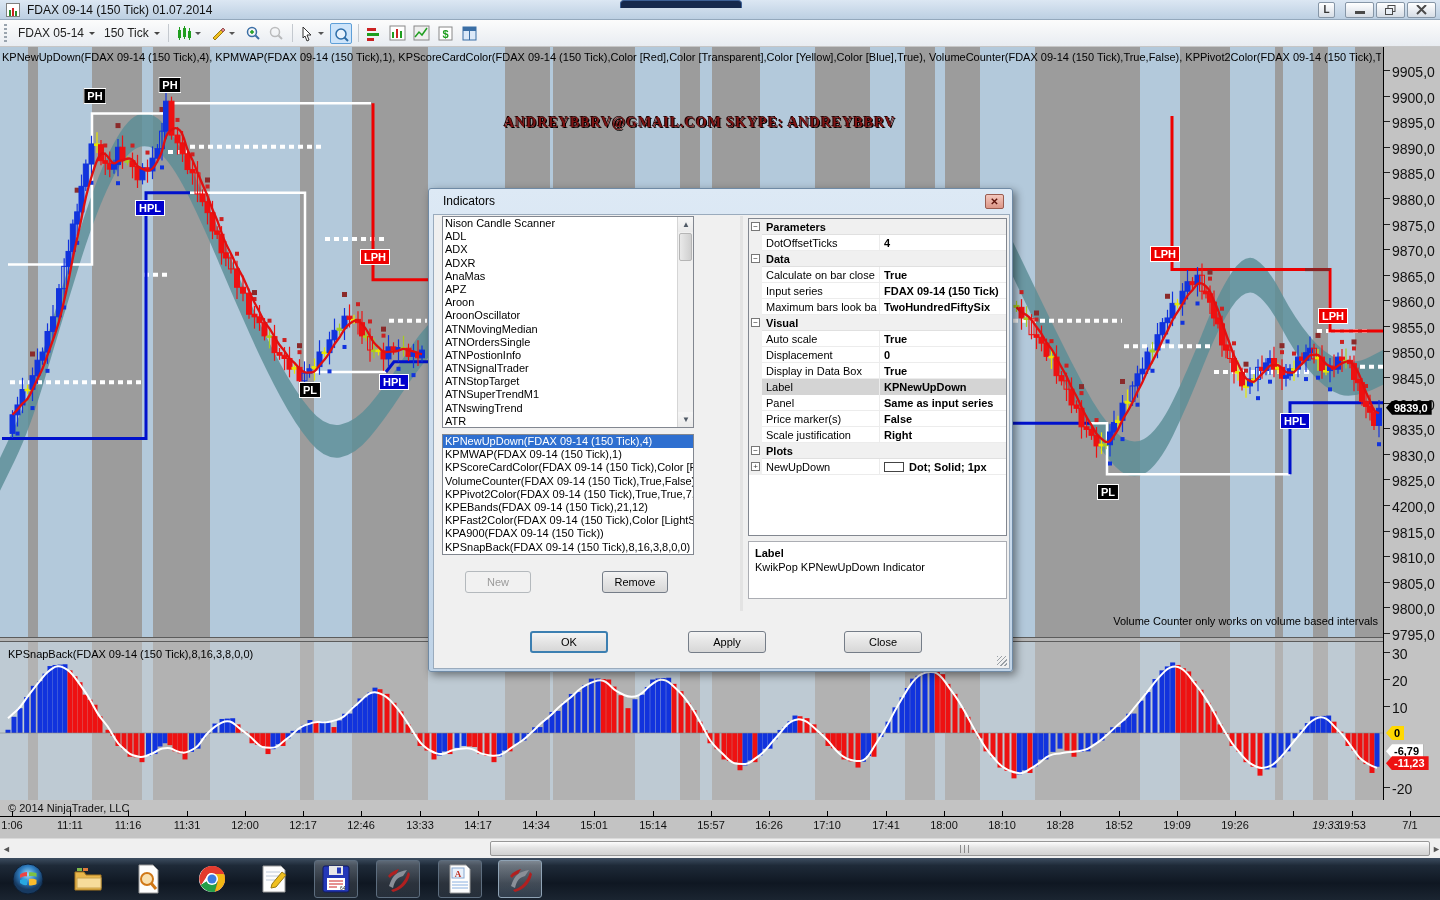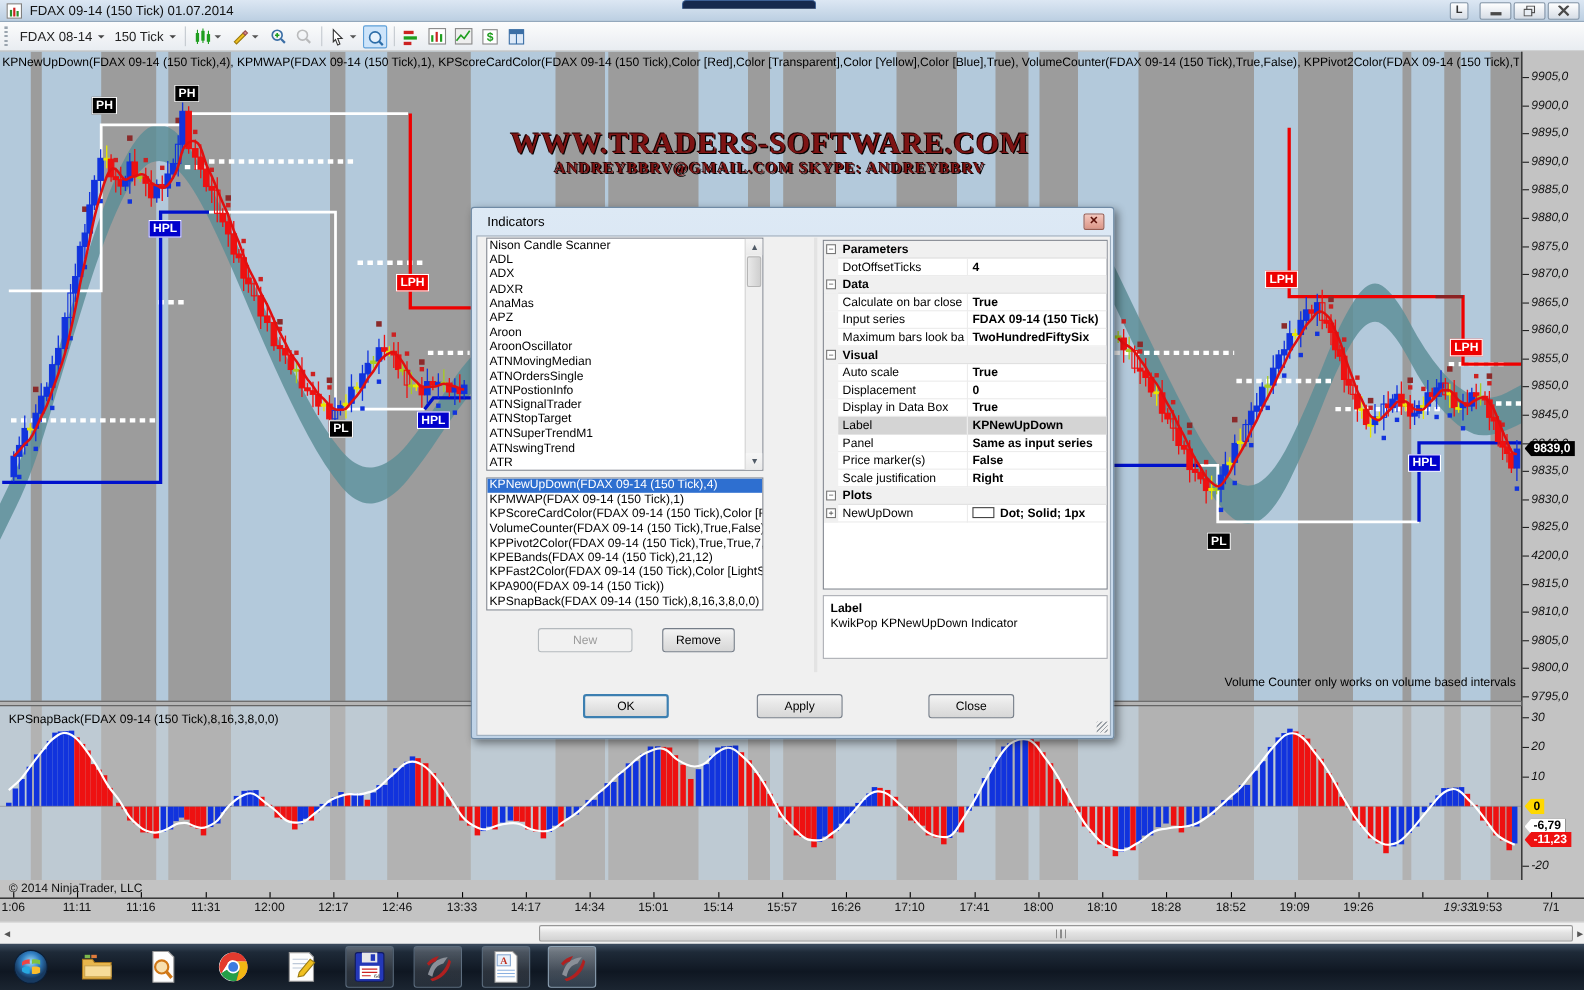--- a/index.html
+++ b/index.html
@@ -47,21 +47,21 @@
   #wm1{ font-size:27px; font-weight:bold; letter-spacing:1px; }
   #wm2{ font-size:14px; font-weight:bold; letter-spacing:1px; }
   #vol-note{ position:absolute; left:1000px; top:615px; width:378px; text-align:right; font-size:11px; color:#000; }
   #kpsnap-label{ position:absolute; left:8px; top:648px; font-size:11px; color:#000; }
   .chart-badge{ position:absolute; transform:translate(-50%,-50%); font-size:11px; font-weight:bold;
     color:#fff; padding:0 3px; line-height:14px; border:1px solid #fff; white-space:nowrap; }
 
   
   #price-axis{ position:absolute; left:1383px; top:47px; width:57px; height:769px; background:#c3c3c3; border-left:1px solid #000; }
   .ptick{ position:absolute; left:0; width:6px; height:1px; background:#222; }
-  .plabel{ position:absolute; left:8px; font-size:11px; color:#111; transform:translateY(-6px);font-style:italic; }
+  .plabel{ position:absolute; left:8px; font-size:14px; color:#111; transform:translateY(-6px); }
   .axis-badge{ position:absolute; left:2px; height:14px; font-size:11px; font-weight:bold; line-height:14px;
     padding:0 4px 0 8px; clip-path:polygon(0 50%, 6px 0, 100% 0, 100% 100%, 6px 100%); transform:translateY(-7px); }
 
   #splitter{ position:absolute; left:0; top:637px; width:1383px; height:5px; background:#b5b5b5; border-top:1px solid #5c5c5c; border-bottom:1px solid #5c5c5c; }
 
   
   #time-axis{ position:absolute; left:0; top:800px; width:1440px; height:38px; background:#c3c3c3; }
   #axis-line{ position:absolute; left:0; top:16px; width:1440px; height:1px; background:#000; }
   #copyright{ position:absolute; left:8px; top:2px; font-size:11px; color:#111; }
   .ttick{ position:absolute; top:11px; width:1px; height:5px; background:#000; }
@@ -87,21 +87,21 @@
   #list-available{ left:8px; top:1px; width:252px; height:212px; }
   #list-selected{ left:8px; top:219px; width:252px; height:121px; }
   .lb-item{ height:13.2px; line-height:13px; padding-left:2px; white-space:nowrap; color:#000; }
   .lb-item.sel{ background:#2e6fd0; color:#fff; }
   #lb-scroll{ position:absolute; right:0; top:0; width:16px; height:100%; background:#f0f0f0; border-left:1px solid #d5d5d5; }
   .sb-arrow{ position:absolute; left:0; width:16px; height:15px; font-size:8px; color:#505a66; text-align:center; line-height:15px; background:linear-gradient(#f6f6f6,#eaeaea); }
   #sb-up{ top:0; } #sb-dn{ bottom:0; }
   #sb-thumb{ position:absolute; left:1px; top:16px; width:13px; height:28px; background:linear-gradient(90deg,#e9e9e9,#cfcfcf); border:1px solid #b5b5b5; border-radius:2px; }
   .dlg-btn{ position:absolute; height:22px; background:linear-gradient(#f4f4f4,#e6e6e6 45%,#d7d7d7); border:1px solid #757d88; border-radius:3px;
     font-size:11px; color:#000; text-align:center; line-height:20px; }
-  #btn-new{ left:31px; top:356px; width:86px; color:#9b9b9b; border-color:#b4b9bd; background:#f1f1f1;margin-left:24px; }
+  #btn-new{ left:31px; top:356px; width:66px; color:#9b9b9b; border-color:#b4b9bd; background:#f1f1f1; }
   #btn-remove{ left:168px; top:356px; width:66px; }
   #btn-ok{ left:96px; top:416px; width:78px; border:2px solid #3c7fb1; line-height:18px; }
   #btn-apply{ left:254px; top:416px; width:78px; }
   #btn-closebtn{ left:410px; top:416px; width:78px; }
   #vsplit{ position:absolute; left:306px; top:1px; width:3px; height:395px; background:#e3e3e3; }
 
   #propgrid{ position:absolute; left:314px; top:3px; width:259px; height:318px; background:#fff; border:1px solid #828790; overflow:hidden; }
   .pg-row{ position:relative; height:16px; font-size:11px; line-height:16px; border-bottom:1px solid #ececec; }
   .pg-row.cat{ background:#f0f0f0; font-weight:bold; border-bottom:1px solid #e0e0e0; }
   .pg-gutter{ position:absolute; left:0; top:0; width:13px; height:16px; background:#f0f0f0; }
@@ -155,21 +155,21 @@
     </div>
     <div class="winbtn" id="btn-close">
       <svg width="11" height="10">
           <path d="M1,0 L10,9 M10,0 L1,9" stroke="#4a4a4a" stroke-width="2"></path>
         </svg>
     </div>
   </div>
 
   <div id="toolbar">
     <div class="tb-grip"></div>
-    <div class="tb-dd" id="dd-instrument">FDAX 08-14</div>
+    <div class="tb-dd" id="dd-instrument">FDAX 05-14</div>
     <div class="tb-dd" id="dd-interval">150 Tick</div>
     <div class="tb-sep" style="left:168px"></div>
 
     <div class="tb-btn dd" style="left:174px">
       <svg width="18" height="17">
           <rect x="2" y="5" width="3" height="8" fill="#1f9e1f"></rect>
           <line x1="3.5" y1="2" x2="3.5" y2="15" stroke="#1f9e1f"></line>
           <rect x="7" y="3" width="3" height="9" fill="#1f9e1f"></rect>
           <line x1="8.5" y1="1" x2="8.5" y2="14" stroke="#1f9e1f"></line>
           <rect x="12" y="6" width="3" height="7" fill="#1f9e1f"></rect>
@@ -935,21 +935,20 @@
       <rect x="1357.5" y="91" width="5" height="26.460000000000008" fill="#ee1111"></rect>
       <rect x="1363.5" y="91" width="5" height="31.049999999999997" fill="#ee1111"></rect>
       <rect x="1369.5" y="91" width="5" height="39.96000000000001" fill="#ee1111"></rect>
       <rect x="1374.5" y="91" width="5" height="33.75" fill="#1133dd"></rect>
       <line x1="0" y1="91" x2="1383" y2="91" stroke="#888" stroke-width="0.6"></line>
       <path d="M8,76.24000000000001 Q14,70.93 17,68.221 Q20,65.512 23.333333333333336,60.652 Q26.666666666666668,55.791999999999994 30,51.471999999999994 Q33.333333333333336,47.151999999999994 36.66666666666667,42.94 Q40,38.728 42.5,35.524 Q45,32.31999999999999 47.5,30.195999999999998 Q50,28.072000000000003 52.5,26.380000000000003 Q55,24.688000000000002 57.5,24.363999999999997 Q60,24.039999999999992 62.5,25.065999999999995 Q65,26.092 67.5,27.82 Q70,29.548000000000002 72.5,32.554 Q75,35.559999999999995 77.5,39.105999999999995 Q80,42.652 82.5,46.09 Q85,49.528 87.5,53.523999999999994 Q90,57.51999999999999 92.5,62.27199999999999 Q95,67.024 97.5,71.128 Q100,75.232 104,79.858 Q108,84.484 110.5,88.93 Q113,93.376 115.5,97.426 Q118,101.476 121,104.22999999999999 Q124,106.984 127,109.63 Q130,112.27600000000001 133,113.275 Q136,114.274 139,114.76 Q142,115.24600000000001 145.25,114.22 Q148.5,113.194 151.75,111.78999999999999 Q155,110.386 157.5,108.685 Q160,106.984 162.5,106.525 Q165,106.066 167.5,105.985 Q170,105.904 172.5,107.2 Q175,108.49600000000001 177.5,109.36000000000001 Q180,110.224 182.5,110.575 Q185,110.926 188.25,109.63 Q191.5,108.334 194.75,106.255 Q198,104.176 200.5,100.58500000000001 Q203,96.994 205.5,93.7 Q208,90.406 211.5,87.4 Q215,84.394 218.5,82.378 Q222,80.362 224.66666666666669,79.55199999999999 Q227.33333333333334,78.742 230,79.55199999999999 Q232.66666666666666,80.362 235.33333333333331,82.792 Q238,85.222 241.5,87.832 Q245,90.442 248.5,93.232 Q252,96.022 254.66666666666666,98.992 Q257.3333333333333,101.962 260,103.71700000000001 Q262.6666666666667,105.47200000000001 265.33333333333337,105.58000000000001 Q268,105.688 270.5,105.814 Q273,105.94 275.5,105.166 Q278,104.392 280.5,102.07 Q283,99.748 285.5,97.804 Q288,95.86 290.5,93.916 Q293,91.972 295.5,89.38 Q298,86.788 301,85.114 Q304,83.44 307,82.48599999999999 Q310,81.532 313,80.65 Q316,79.768 319,79.98400000000001 Q322,80.2 325,80.23599999999999 Q328,80.27199999999999 331,79.47999999999999 Q334,78.688 336.66666666666663,77.914 Q339.3333333333333,77.14 342,75.646 Q344.6666666666667,74.152 347.33333333333337,71.28999999999999 Q350,68.428 352.5,66.124 Q355,63.81999999999999 357.5,61.696 Q360,59.571999999999996 362.5,56.98 Q365,54.388 367.5,52.714 Q370,51.03999999999999 372.5,50.58099999999999 Q375,50.12199999999999 377.5,50.66199999999999 Q380,51.202 383.5,53.092 Q387,54.982 390.5,58.653999999999996 Q394,62.32599999999999 397.5,66.69999999999999 Q401,71.074 404.5,76.285 Q408,81.496 411,86.275 Q414,91.054 417,95.86 Q420,100.666 423.5,103.78 Q427,106.894 430.5,108.748 Q434,110.602 436.66666666666663,111.412 Q439.3333333333333,112.22200000000001 442,111.952 Q444.6666666666667,111.682 447.33333333333337,110.332 Q450,108.982 453.5,108.082 Q457,107.182 460.5,106.732 Q464,106.282 466.66666666666663,106.282 Q469.3333333333333,106.282 472,107.092 Q474.6666666666667,107.902 477.33333333333337,109.52199999999999 Q480,111.142 483.5,112.132 Q487,113.122 490.5,113.482 Q494,113.842 496.66666666666663,113.572 Q499.3333333333333,113.30199999999999 502,112.08699999999999 Q504.6666666666667,110.872 507.33333333333337,108.71199999999999 Q510,106.55199999999999 513.5,104.30199999999999 Q517,102.052 520.5,99.712 Q524,97.372 526.6666666666667,94.94200000000001 Q529.3333333333334,92.512 532,90.082 Q534.6666666666666,87.652 537.3333333333333,84.78999999999999 Q540,81.928 543,79.624 Q546,77.32 549,74.836 Q552,72.352 555,69.03999999999999 Q558,65.728 561.3333333333333,62.974 Q564.6666666666666,60.22 568,57.556 Q571.3333333333334,54.891999999999996 574.6666666666667,51.669999999999995 Q578,48.44799999999999 581.3333333333333,46.05399999999999 Q584.6666666666666,43.65999999999999 588,42.166 Q591.3333333333334,40.672 594.6666666666667,39.43 Q598,38.188 600.6666666666667,38.314 Q603.3333333333334,38.44 606,40.09599999999999 Q608.6666666666666,41.75199999999999 611.3333333333333,44.721999999999994 Q614,47.692 617.5,49.717 Q621,51.742 624.5,53.254000000000005 Q628,54.766000000000005 631.5,54.82 Q635,54.873999999999995 638.5,53.30799999999999 Q642,51.742 644.6666666666667,48.77199999999999 Q647.3333333333334,45.80199999999999 650,43.687 Q652.6666666666666,41.572 655.3333333333333,39.88 Q658,38.188 660.6666666666667,37.864 Q663.3333333333334,37.53999999999999 666,38.70099999999999 Q668.6666666666666,39.861999999999995 671.3333333333333,42.291999999999994 Q674,44.721999999999994 677.5,47.916999999999994 Q681,51.111999999999995 684.5,55.50399999999999 Q688,59.895999999999994 691,64.53999999999999 Q694,69.184 697,74.395 Q700,79.606 702.5,84.25 Q705,88.894 707.5,93.83500000000001 Q710,98.776 713.5,102.69999999999999 Q717,106.624 720.5,109.828 Q724,113.03200000000001 726.6666666666667,115.732 Q729.3333333333334,118.432 732,120.05199999999999 Q734.6666666666666,121.672 737.3333333333333,121.78 Q740,121.888 742.5,122.01400000000001 Q745,122.14 747.5,121.456 Q750,120.772 752.5,118.63 Q755,116.488 757.5,114.814 Q760,113.14 762.5,111.01599999999999 Q765,108.892 767.5,105.67 Q770,102.44800000000001 772.5,99.60400000000001 Q775,96.76 777.5,94.006 Q780,91.252 782.5,87.94 Q785,84.628 787.5,82.324 Q790,80.02 792.5,78.84100000000001 Q795,77.662 797.5,77.392 Q800,77.122 803.5,78.292 Q807,79.462 810.5,82.504 Q814,85.546 817.5,88.75 Q821,91.954 824.5,95.203 Q828,98.452 830.6666666666667,101.962 Q833.3333333333334,105.47200000000001 836,108.307 Q838.6666666666666,111.142 841.3333333333333,113.30199999999999 Q844,115.462 847.5,116.81200000000001 Q851,118.162 854.5,118.702 Q858,119.242 860.6666666666667,118.97200000000001 Q863.3333333333334,118.702 866,116.27199999999999 Q868.6666666666666,113.842 871.3333333333333,109.25200000000001 Q874,104.662 877.5,99.21700000000001 Q881,93.772 884.5,87.904 Q888,82.036 891.5,75.16 Q895,68.284 898.5,62.443000000000005 Q902,56.602000000000004 904.6666666666667,52.012 Q907.3333333333334,47.422 910,43.641999999999996 Q912.6666666666666,39.861999999999995 915.3333333333333,36.891999999999996 Q918,33.922 921.5,32.211999999999996 Q925,30.501999999999995 928.5,30.051999999999992 Q932,29.60199999999999 934.6666666666667,30.411999999999992 Q937.3333333333334,31.221999999999994 940,33.651999999999994 Q942.6666666666666,36.081999999999994 945.3333333333333,40.13199999999999 Q948,44.181999999999995 951.5,48.77199999999999 Q955,53.361999999999995 958.5,58.92399999999999 Q962,64.48599999999999 965,69.94 Q968,75.394 971,81.14500000000001 Q974,86.896 977,91.81 Q980,96.724 983,101.80000000000001 Q986,106.876 989.5,110.98 Q993,115.084 996.5,119.08000000000001 Q1000,123.07600000000001 1003.5,125.38 Q1007,127.684 1010.5,128.998 Q1014,130.312 1016.6666666666667,130.852 Q1019.3333333333334,131.392 1022,130.942 Q1024.6666666666667,130.492 1027.3333333333335,128.62 Q1030,126.748 1032.6666666666665,125.254 Q1035.3333333333333,123.76 1038,121.906 Q1040.6666666666667,120.05199999999999 1043.3333333333335,117.622 Q1046,115.19200000000001 1049.5,113.617 Q1053,112.042 1056.5,111.754 Q1060,111.46600000000001 1063.5,110.71000000000001 Q1067,109.95400000000001 1070.5,109.9 Q1074,109.846 1077.5,109.36 Q1081,108.874 1084.5,107.875 Q1088,106.876 1091.5,104.59 Q1095,102.304 1098.5,99.838 Q1102,97.372 1104.6666666666665,94.94200000000001 Q1107.3333333333333,92.512 1110,90.172 Q1112.6666666666667,87.832 1115.3333333333335,85.15 Q1118,82.468 1120.6666666666665,80.434 Q1123.3333333333333,78.4 1126,75.736 Q1128.6666666666667,73.072 1131.3333333333335,69.562 Q1134,66.05199999999999 1137.5,61.91199999999999 Q1141,57.772 1144.5,53.434 Q1148,49.096 1151.5,44.379999999999995 Q1155,39.663999999999994 1158.5,35.84799999999999 Q1162,32.03199999999999 1164.6666666666665,29.33199999999999 Q1167.3333333333333,26.63199999999999 1170,25.551999999999992 Q1172.6666666666667,24.471999999999994 1175.3333333333335,24.58 Q1178,24.688000000000002 1180.6666666666665,26.164 Q1183.3333333333333,27.64 1186,30.375999999999998 Q1188.6666666666667,33.111999999999995 1191.3333333333335,36.891999999999996 Q1194,40.672 1197.5,44.99199999999999 Q1201,49.31199999999999 1204.5,54.60399999999999 Q1208,59.895999999999994 1211,65.08 Q1214,70.264 1217,75.88 Q1220,81.496 1223,86.41 Q1226,91.324 1229,96.4 Q1232,101.476 1235.5,105.715 Q1239,109.95400000000001 1242.5,114.22 Q1246,118.486 1249.5,120.83500000000001 Q1253,123.184 1256.5,124.75 Q1260,126.316 1263.5,125.83 Q1267,125.344 1270.5,123.805 Q1274,122.266 1277.5,118.53999999999999 Q1281,114.814 1284.5,110.845 Q1288,106.876 1291.5,102.43 Q1295,97.984 1298.5,93.898 Q1302,89.812 1304.6666666666665,86.30199999999999 Q1307.3333333333333,82.792 1310,80.542 Q1312.6666666666667,78.292 1315.3333333333335,76.87 Q1318,75.44800000000001 1320.6666666666665,75.304 Q1323.3333333333333,75.16 1326,76.681 Q1328.6666666666667,78.202 1331.3333333333335,81.172 Q1334,84.142 1337.5,87.607 Q1341,91.072 1344.5,95.464 Q1348,99.856 1351,104.095 Q1354,108.334 1357,112.465 Q1360,116.596 1363,118.67500000000001 Q1366,120.754 1369,122.27950000000001 Q1372,123.805 1374.5,124.8625 L1377,125.91999999999999" fill="none" stroke="#ffffff" stroke-width="2"></path>
     </svg>
 
   <div id="param-text">KPNewUpDown(FDAX 09-14 (150 Tick),4), KPMWAP(FDAX 09-14 (150 Tick),1), KPScoreCardColor(FDAX 09-14 (150 Tick),Color [Red],Color [Transparent],Color [Yellow],Color [Blue],True), VolumeCounter(FDAX 09-14 (150 Tick),True,False), KPPivot2Color(FDAX 09-14 (150 Tick),Tru</div>
   <div id="watermark">
-    <div id="wm1">WWW.TRADERS-SOFTWARE.COM</div>
     <div id="wm2">ANDREYBBRV@GMAIL.COM   SKYPE: ANDREYBBRV</div>
   </div>
   <div id="vol-note">Volume Counter only works on volume based intervals</div>
   <div id="kpsnap-label">KPSnapBack(FDAX 09-14 (150 Tick),8,16,3,8,0,0)</div>
   <div id="badges">
       <div class="chart-badge" style="background: rgb(0, 0, 0); left: 95px; top: 95.59px;">PH</div>
       <div class="chart-badge" style="background: rgb(0, 0, 0); left: 170px; top: 85.354px;">PH</div>
       <div class="chart-badge" style="background: rgb(0, 0, 204); left: 150px; top: 208.186px;">HPL</div>
       <div class="chart-badge" style="background: rgb(238, 0, 0); left: 375px; top: 256.807px;">LPH</div>
       <div class="chart-badge" style="background: rgb(0, 0, 0); left: 310px; top: 389.875px;">PL</div>

